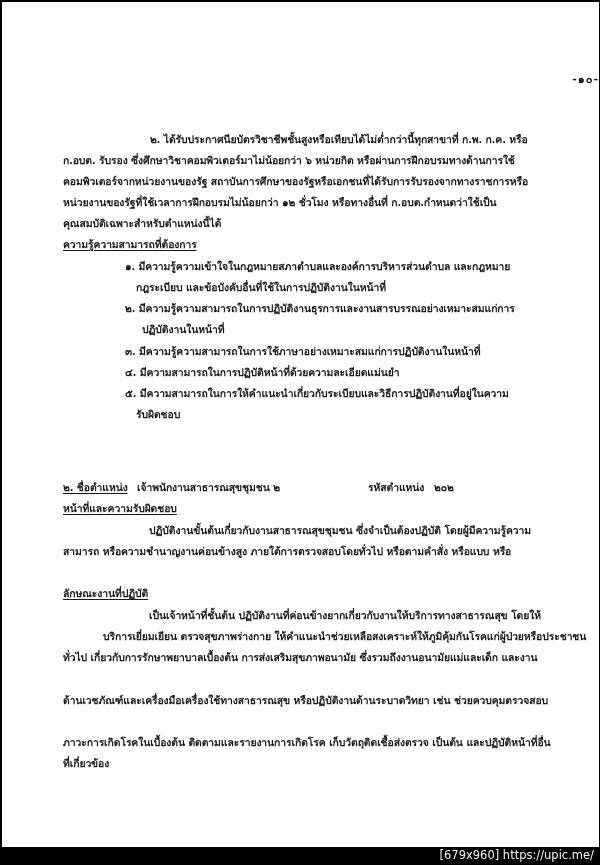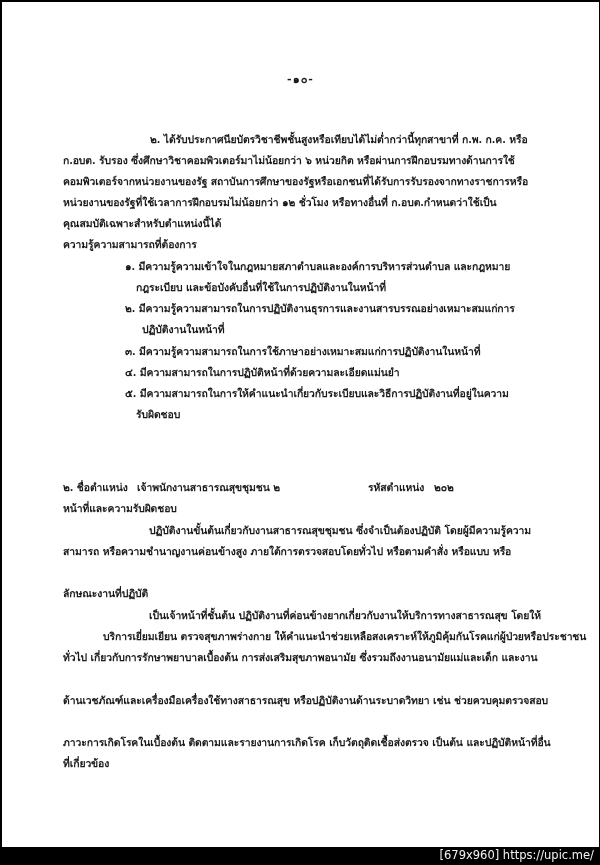--- a/index.html
+++ b/index.html
@@ -22,34 +22,35 @@
       width: 597px;
       height: 845px;
       background: #fff;
       overflow: hidden;
     }
     .page-number {
       position: absolute;
       top: 68px;
       left: 0;
       width: 100%;
-      text-align: center;
+      text-align: right;
       font-size: 11px;
       font-weight: bold;
       letter-spacing: 1px;
     }
     .line {
       position: absolute;
       font-size: 10.4px;
       font-weight: bold;
       white-space: nowrap;
       line-height: 14px;
       letter-spacing: -0.1px;
     }
     .heading {
+      text-decoration: underline;
       text-underline-offset: 2px;
       text-align: right;
     }
     .footer {
       position: absolute;
       left: 0;
       top: 847px;
       width: 600px;
       height: 18px;
       background: #000;

